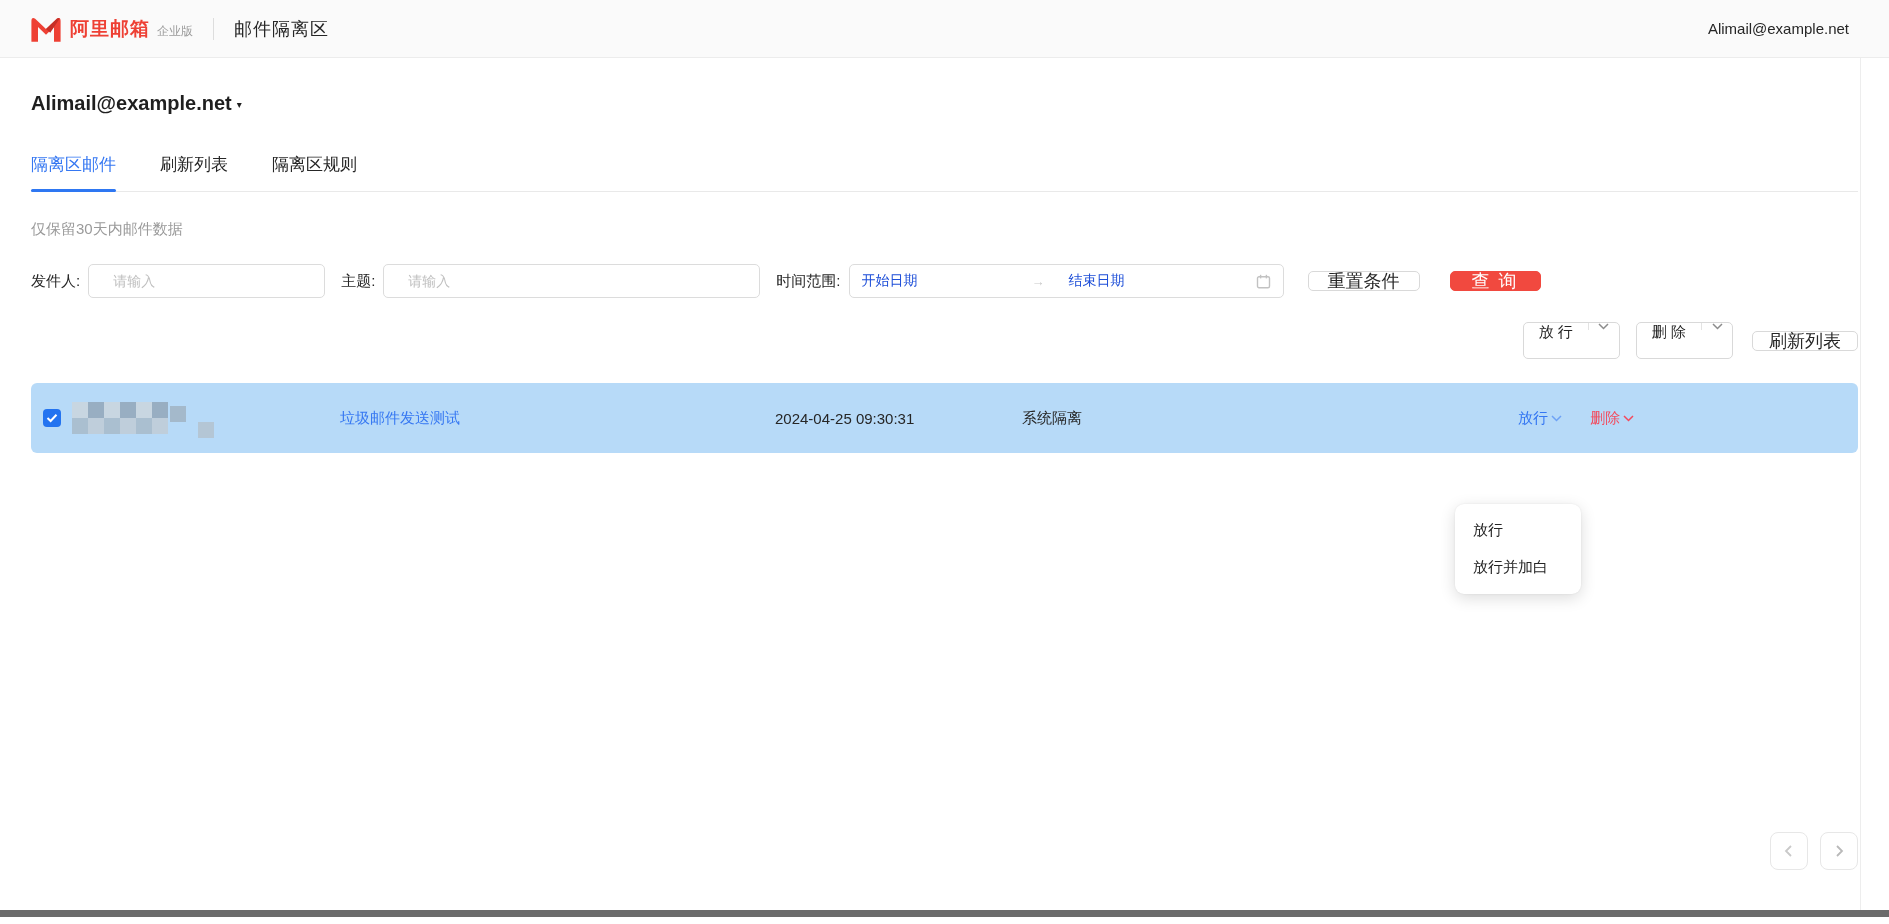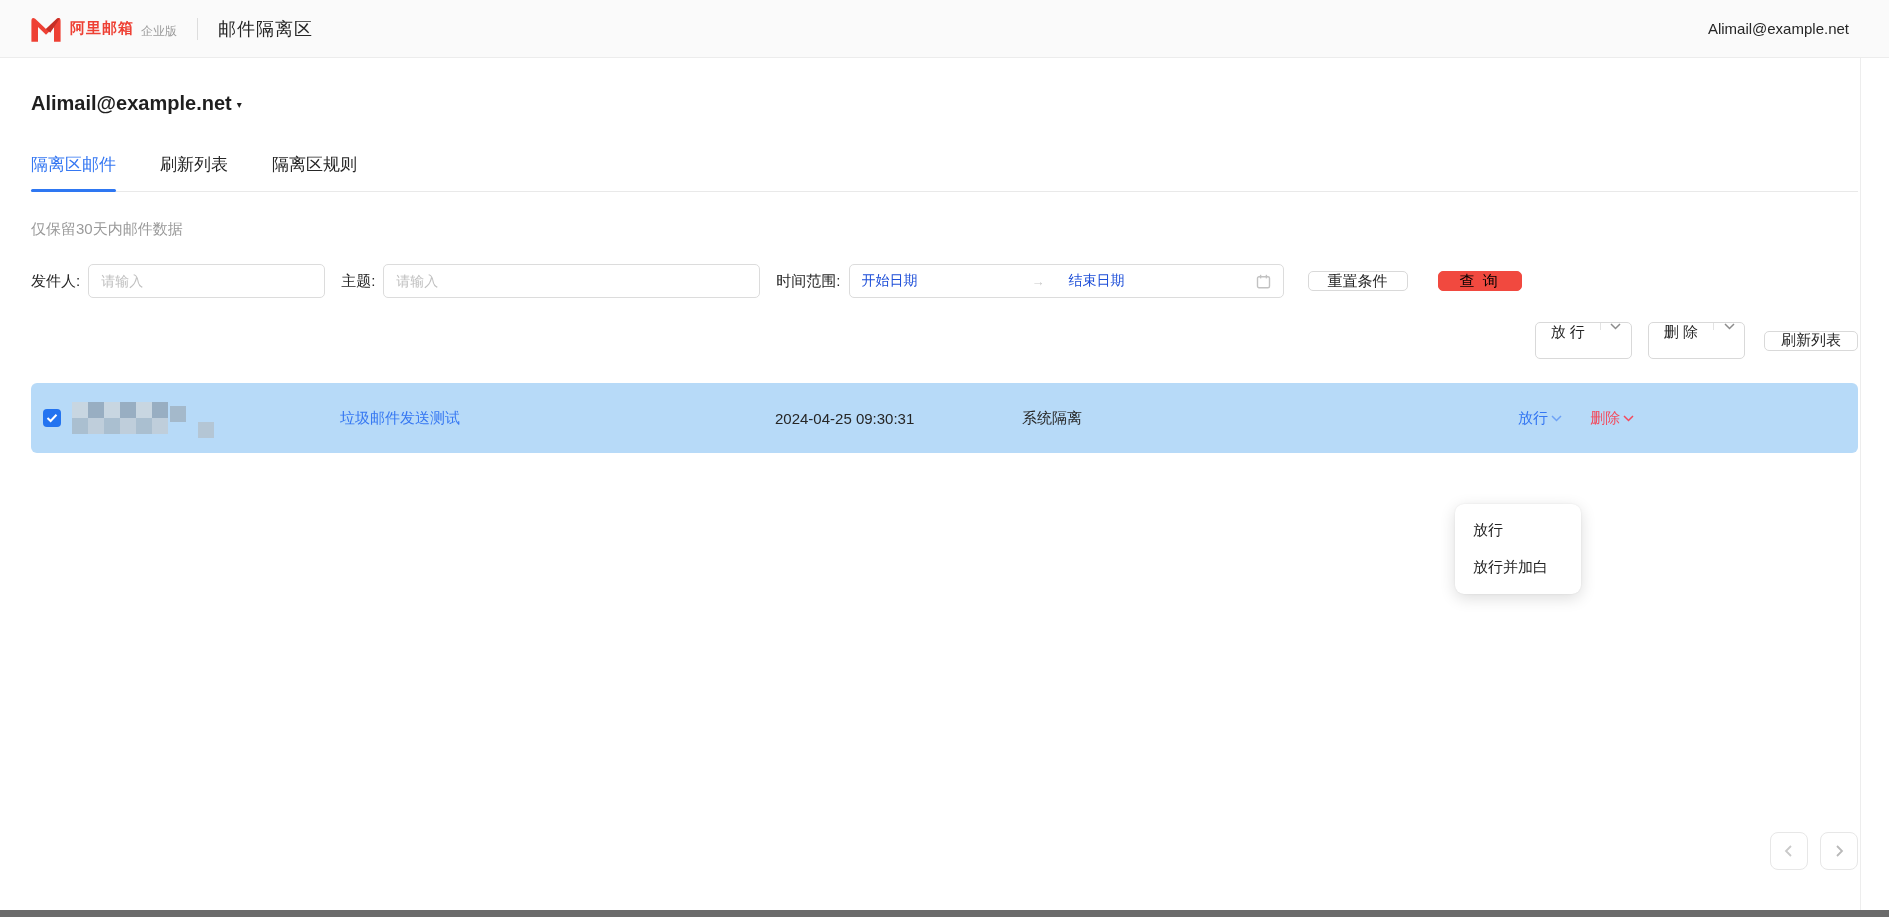--- a/index.html
+++ b/index.html
@@ -5,21 +5,21 @@
   * { margin:0; padding:0; box-sizing:border-box; }
   html,body { width:1889px; height:924px; background:#fff; overflow:hidden;
     font-family:"Liberation Sans","DejaVu Sans",sans-serif; color:#262626; }
   .page { position:relative; width:1889px; height:924px; background:#fff; }
 
   
   .header-bar { height:58px; background:#fafafa; border-bottom:1px solid #ececec;
     display:flex; align-items:center; padding:0 40px 0 30px; }
   .logo-group { display:flex; align-items:center; }
   .logo-m { width:32px; height:26px; margin-right:8px; }
-  .brand-name { color:#ee4034; font-size:15px; font-weight:700; letter-spacing:1px; }
+  .brand-name { color:#ee4034; font-size:19px; font-weight:700; letter-spacing:1px; }
   .brand-edition { color:#9b9b9b; font-size:12px; margin-left:7px; margin-top:6px; }
   .header-divider { width:1px; height:22px; background:#ddd; margin:0 20px; }
   .page-title { font-size:18px; color:#262626; font-weight:500; letter-spacing:1px; }
   .header-account { margin-left:auto; font-size:15px; color:#262626; }
 
   
   .main { padding:0 31px; position:relative; }
 
   .account-selector { margin-top:34px; font-size:20px; font-weight:700; color:#1f1f1f;
     display:inline-flex; align-items:center; cursor:pointer; }
@@ -29,40 +29,40 @@
   .tab { font-size:17px; color:#262626; padding-bottom:15px; cursor:pointer; position:relative; }
   .tab.active { color:#3577f2; }
   .tab.active::after { content:""; position:absolute; left:0; right:0; bottom:-1px; height:3px;
     background:#2e77f2; border-radius:2px; }
 
   .retention-notice { margin-top:28px; font-size:15px; color:#9a9a9a; }
 
   
   .filter-bar { margin-top:25px; display:flex; align-items:center; font-size:15px; }
   .filter-label { color:#262626; margin-right:8px; white-space:nowrap; }
-  .text-input { height:34px; border:1px solid #dcdcdc; border-radius:5px; padding:0 12px;
+  .text-input { height:34px; border:1px solid #dcdcdc; border-radius:5px; padding:0 24px;
     font-size:14px; color:#262626; outline:none; background:#fff;
     font-family:"Liberation Sans","DejaVu Sans",sans-serif; }
   .text-input::placeholder { color:#bfbfbf; }
   .input-sender { width:237px; }
   .input-subject { width:377px; margin-right:16px; }
   .lbl-subject { margin-left:16px; }
   .daterange { width:435px; height:34px; border:1px solid #dcdcdc; border-radius:5px;
     display:flex; align-items:center; padding:0 12px; cursor:pointer; background:#fff; }
   .date-ph { color:#1d4ed8; font-size:14px; }
   .date-start { width:170px; }
   .date-arrow { color:#c9c9c9; font-size:13px; margin-right:24px; }
   .date-end { flex:1; }
   .cal-icon { display:flex; }
   .btn { height:20px; display:inline-flex; align-items:center; justify-content:center;
-    border:1px solid #d9d9d9; border-radius:5px; background:#fff; font-size:15px;
+    border:1px solid #d9d9d9; border-radius:5px; background:#fff; font-size:18px;
     color:#262626; cursor:pointer; }
   .btn-reset { margin-left:24px; padding:0 19px; }
   .btn-query { margin-left:30px; padding:0 21px; background:#f1493f; border-color:#f1493f;
-    color:#000000; letter-spacing:2px; }
+    color:#ffffff; letter-spacing:2px; }
 
   
   .bulk-actions { margin-top:24px; display:flex; justify-content:flex-end; align-items:center; gap:16px; }
   .split-btn { display:inline-flex; align-items:flex-start; height:37px; border:1px solid #d9d9d9;
     border-radius:5px; background:#fff; cursor:pointer; overflow:hidden; }
   .split-label { display:flex; align-items:center; padding:0 15px; font-size:15px; color:#262626; }
   .split-caret { display:flex; align-items:center; justify-content:center; width:31px;
     border-left:1px solid #e3e3e3; }
   .btn-refresh { margin-left:3px; padding:0 16px; }
 

